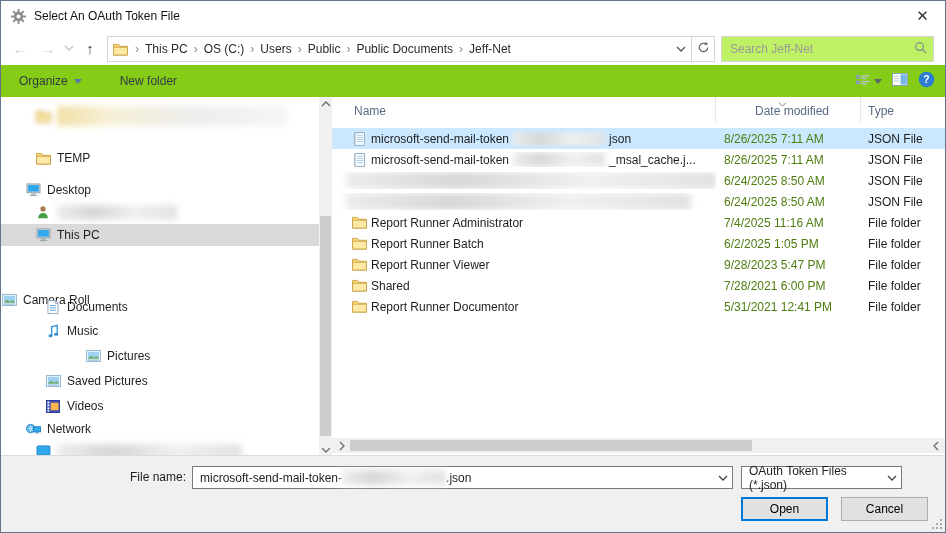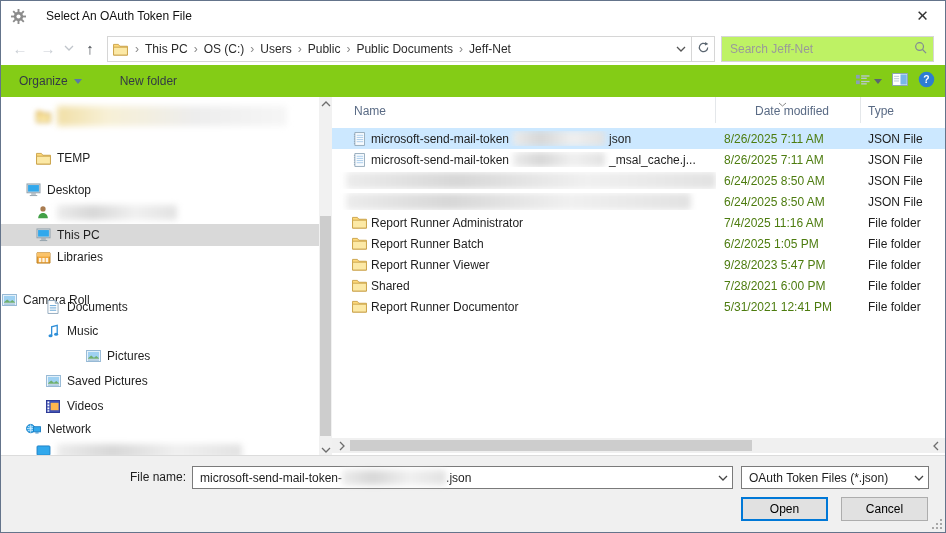--- a/index.html
+++ b/index.html
@@ -1,20 +1,20 @@
 <!DOCTYPE html>
 <html><head>
 <meta charset="utf-8">
 <style>
   html,body{margin:0;padding:0;background:#9a9a9a;font-family:"Liberation Sans",sans-serif;}
   .window{position:relative;width:944px;height:531px;background:#fff;border:1px solid #64748b;overflow:hidden;font-size:12px;color:#1e1e1e;}
   
   .titlebar{position:absolute;left:0;top:0;right:0;height:30px;background:#fff;display:flex;align-items:center;}
   .titlebar .appicon{margin-left:9px;display:inline-flex;}
-  .titlebar .title{margin-left:20px;color:#111;}
+  .titlebar .title{margin-left:8px;color:#111;}
   .closebtn{position:absolute;right:0;top:0;width:45px;height:30px;display:flex;align-items:center;justify-content:center;font-size:15px;color:#333;cursor:pointer;}
   
   .navrow{position:absolute;left:0;top:30px;right:0;height:34px;background:#fff;}
   .navbtn{position:absolute;top:4px;height:26px;display:flex;align-items:center;justify-content:center;font-size:15px;}
   .nav-back{left:6px;width:26px;color:#c9ced4;}
   .nav-fwd{left:34px;width:26px;color:#c9ced4;}
   .nav-chev{left:60px;width:16px;color:#c0c5cb;}
   .nav-up{left:76px;width:26px;color:#4a4f55;}
   .addressbar{position:absolute;left:106px;top:5px;width:606px;height:24px;border:1px solid #d6d6d6;background:#fff;display:flex;align-items:center;}
   .crumbs{display:flex;align-items:center;flex:1;overflow:hidden;padding-left:5px;}
@@ -59,21 +59,21 @@
   .redact{height:15px;border-radius:2px;filter:blur(3px);background:linear-gradient(90deg,#ececec,#d7d7d7 30%,#f0f0f0 65%,#e2e2e2);}
   .redact.warm{background:linear-gradient(90deg,#f1dfa6,#f7f0d6 22%,#ededed 60%,#f6f6f6);}
   .hscroll{position:absolute;left:0;right:0;bottom:3px;height:15px;background:#f0f0f0;}
   .hscroll .arr{position:absolute;top:0;width:15px;height:15px;display:flex;align-items:center;justify-content:center;color:#6d6d6d;}
   .hscroll .thumb{position:absolute;top:2px;height:11px;background:#cdcdcd;}
   
   .footer{position:absolute;left:0;bottom:0;right:0;height:76px;background:#f0f0f0;border-top:1px solid #dcdcdc;}
   .fn-label{position:absolute;left:100px;top:14px;width:85px;text-align:right;color:#1e1e1e;}
   .combo{position:absolute;box-sizing:border-box;border:1px solid #7a7a7a;background:#fff;display:flex;align-items:center;cursor:pointer;}
   .fn-input{left:191px;top:10px;width:541px;height:23px;padding-left:7px;}
-  .ft-select{left:740px;top:10px;width:188px;height:23px;padding-left:7px;}
+  .ft-select{left:740px;top:10px;width:161px;height:23px;padding-left:7px;}
   .combo .chev{margin-left:auto;width:18px;display:flex;justify-content:center;color:#444;}
   .btn{position:absolute;box-sizing:border-box;height:24px;width:87px;background:#e1e1e1;display:flex;align-items:center;justify-content:center;color:#000;cursor:pointer;}
   .btn.primary{left:740px;top:41px;border:2px solid #0078d7;}
   .btn.plain{left:840px;top:41px;border:1px solid #adadad;}
   .grip{position:absolute;right:3px;bottom:3px;width:10px;height:10px;}
   .grip i{position:absolute;width:2px;height:2px;background:#a8a8a8;}
   .chev-svg{display:inline-flex;}
   .rot90{transform:rotate(-90deg);}  .rot270{transform:rotate(90deg);}  .rot180{transform:rotate(180deg);}
   .icon{display:inline-flex;align-items:center;justify-content:center;width:16px;flex:0 0 16px;}
   .blurred-icon{filter:blur(2.5px);}
@@ -246,32 +246,20 @@
           <span class="icon">
             <svg width="15" height="14" viewBox="0 0 16 15">
               <rect x="1" y="1" width="14" height="9.5" fill="#cfd8dd" stroke="#90a0ab"></rect>
               <rect x="2.2" y="2.2" width="11.6" height="7" fill="#31a8ec"></rect>
               <rect x="5.5" y="11.2" width="5" height="1.2" fill="#90a0ab"></rect>
               <rect x="4" y="13" width="8" height="1" fill="#90a0ab"></rect>
             </svg>
           </span>
           <span class="lbl">This PC</span>
         </div>
-        <div class="side-item" style="top: 149px; padding-left: 34px;">
-          <span class="icon">
-            <svg width="15" height="13" viewBox="0 0 16 14">
-              <path d="M1 2h14v11H1z" fill="#f0a73c" stroke="#b97d20"></path>
-              <path d="M1 2h14v4H1z" fill="#fac36a"></path>
-              <rect x="3" y="7.5" width="2.6" height="4.5" fill="#fff" opacity="0.85"></rect>
-              <rect x="6.7" y="7.5" width="2.6" height="4.5" fill="#fff" opacity="0.85"></rect>
-              <rect x="10.4" y="7.5" width="2.6" height="4.5" fill="#fff" opacity="0.85"></rect>
-            </svg>
-          </span>
-          <span class="lbl">Libraries</span>
-        </div>
         <div class="side-item" style="top: 192px; ">
           <span class="icon">
             <svg width="15" height="12" viewBox="0 0 16 13">
               <rect x="0.5" y="0.5" width="15" height="12" fill="#eef6fc" stroke="#8fb4d2"></rect>
               <rect x="2" y="2" width="12" height="7" fill="#9fd1f2"></rect>
               <path d="M2 9l3.5-3 3 2.5 2.5-2 3 2.5V9.5H2z" fill="#6fae6f"></path>
               <rect x="2" y="10.3" width="12" height="1.2" fill="#8fb4d2"></rect>
             </svg>
           </span>
           <span class="lbl">Camera Roll</span>

